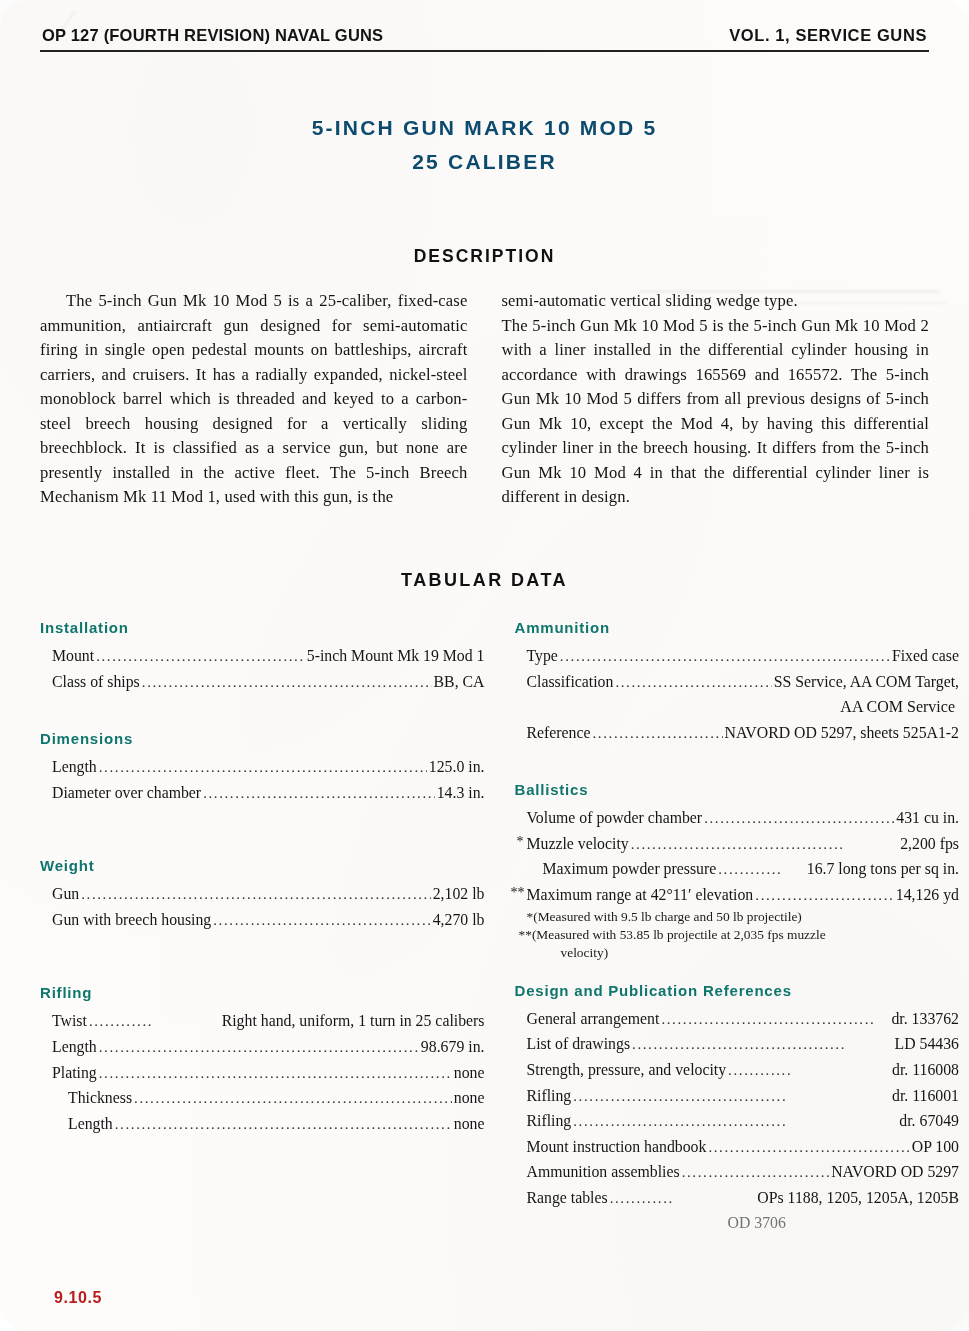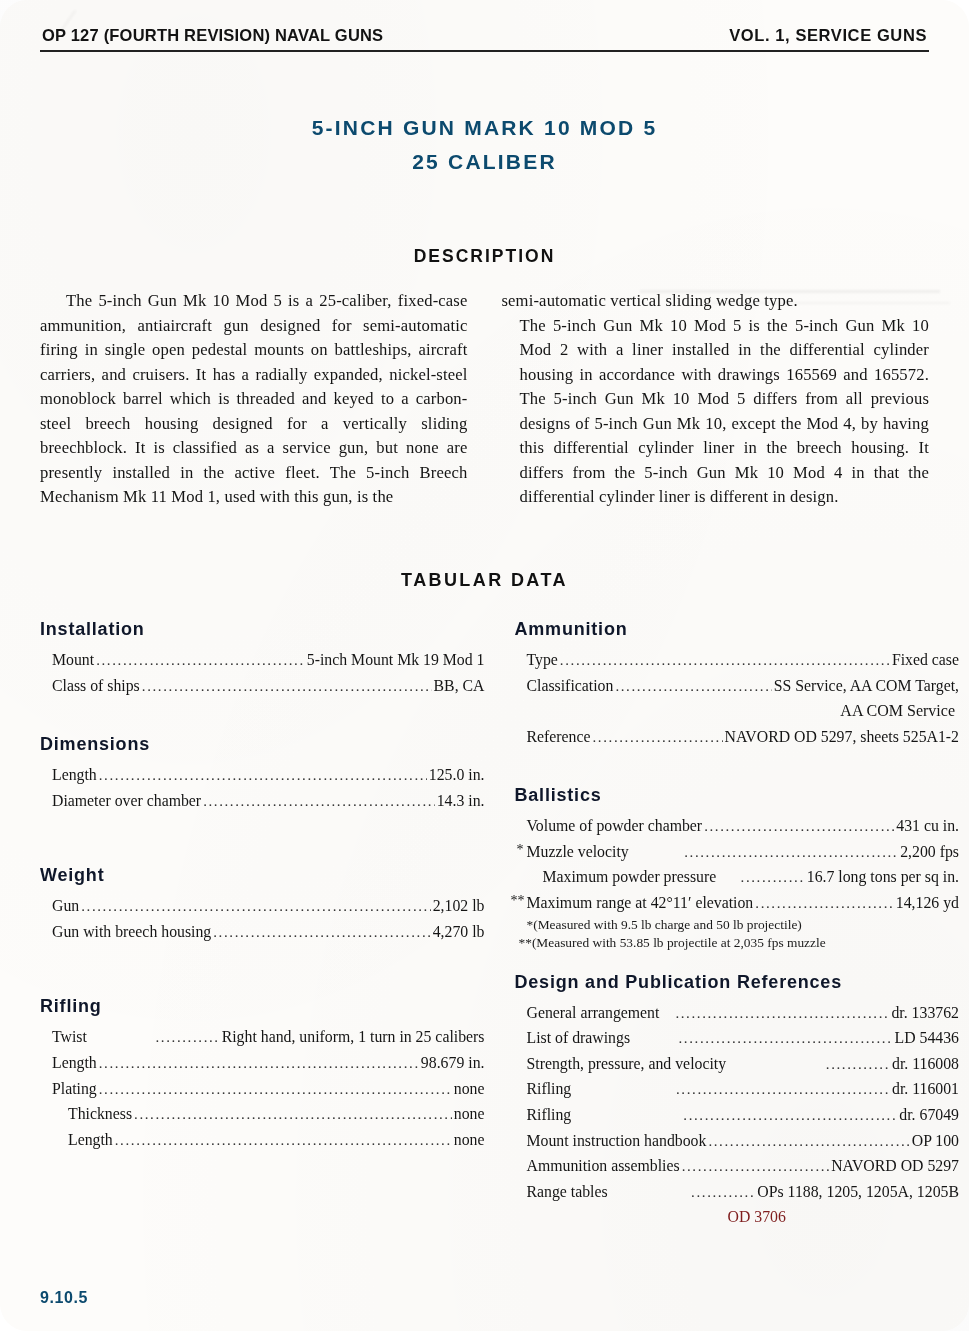--- a/index.html
+++ b/index.html
@@ -94,49 +94,48 @@
   .col { width: 50%; }
   .body-p {
     font-family: "Liberation Serif", serif;
     font-size: 16.6px;
     line-height: 1.48;
     text-align: justify;
     color: #141414;
     margin: 0;
     letter-spacing: 0.15px;
   }
-  .body-p + .body-p { text-indent: 0; margin-left: 18px; }
+  .body-p + .body-p { text-indent: 0; }
   .indent { text-indent: 26px; }
 
   
   .tab-cols {
     display: flex;
     gap: 30px;
     margin-top: 28px;
   }
   .tab-col { width: 50%; }
   .grp-title {
     font-family: "Liberation Sans", sans-serif;
     font-weight: bold;
-    font-size: 18px;
+    font-size: 15px;
     letter-spacing: 0.8px;
-    color: #0f172a;
+    color: #0f766e;
     margin-bottom: 7px;
   }
   .grp { margin-bottom: 26px; }
   .grp.tight { margin-bottom: 20px; }
   .row {
     display: flex;
     align-items: baseline;
     font-size: 15.8px;
     line-height: 1.62;
     padding-left: 12px;
     color: #151515;
     white-space: nowrap;
-    text-align: right;
   }
   .row .lbl { flex: 0 0 auto; }
   .row .dots {
     flex: 1 1 auto;
     overflow: hidden;
     margin: 0 2px;
     letter-spacing: 1.6px;
     color: #333;
     font-size: 15px;
     white-space: nowrap;
@@ -147,21 +146,21 @@
     text-align: right;
     font-size: 16px;
     line-height: 1.6;
     padding-right: 4px;
     color: #151515;
   }
   .cont-center {
     text-align: center;
     font-size: 15.8px;
     line-height: 1.6;
-    color: #7f1d1d;
+    color: #737373;
   }
   .note {
     font-size: 13.4px;
     line-height: 1.35;
     padding-left: 12px;
     color: #1a1a1a;
   }
   .note .ind { padding-left: 34px; display: block; }
   .row.star1 { padding-left: 12px; }
   .row.star1::before {
@@ -174,27 +173,27 @@
     content: "**";
     position: absolute;
     margin-left: -16px;
     font-size: 14px;
   }
   .rel-wrap { position: relative; }
 
   
   .folio {
     position: absolute;
-    left: 0;
+    left: 14px;
     bottom: 6px;
     font-family: "Liberation Sans", sans-serif;
     font-weight: bold;
     font-size: 16px;
     letter-spacing: 0.6px;
-    color: #0c4a6e;
+    color: #b91c1c;
   }
   .smudge {
     position: absolute;
     pointer-events: none;
     background: rgba(120,120,120,0.18);
     filter: blur(1px);
   }
 </style>
 </head>
 <body>
@@ -349,20 +348,23 @@
             <span class="dots">............</span>
             <span class="val">16.7 long tons per sq in.</span>
           </div>
           <div class="row star2 rel-wrap">
             <span class="lbl">Maximum range at 42°11′ elevation</span>
             <span class="dots">........................................</span>
             <span class="val">14,126 yd</span>
           </div>
           <div class="note">*(Measured with 9.5 lb charge and 50 lb projectile)</div>
           <div class="note" style="padding-left:4px;">**(Measured with 53.85 lb projectile at 2,035 fps muzzle</div>
+          <div class="note">
+              <span class="ind">velocity)</span>
+            </div>
         </div>
 
         <div class="grp" style="margin-top:16px;">
           <div class="grp-title">Design and Publication References</div>
           <div class="row">
             <span class="lbl">General arrangement</span>
             <span class="dots">........................................</span>
             <span class="val">dr. 133762</span>
           </div>
           <div class="row">

